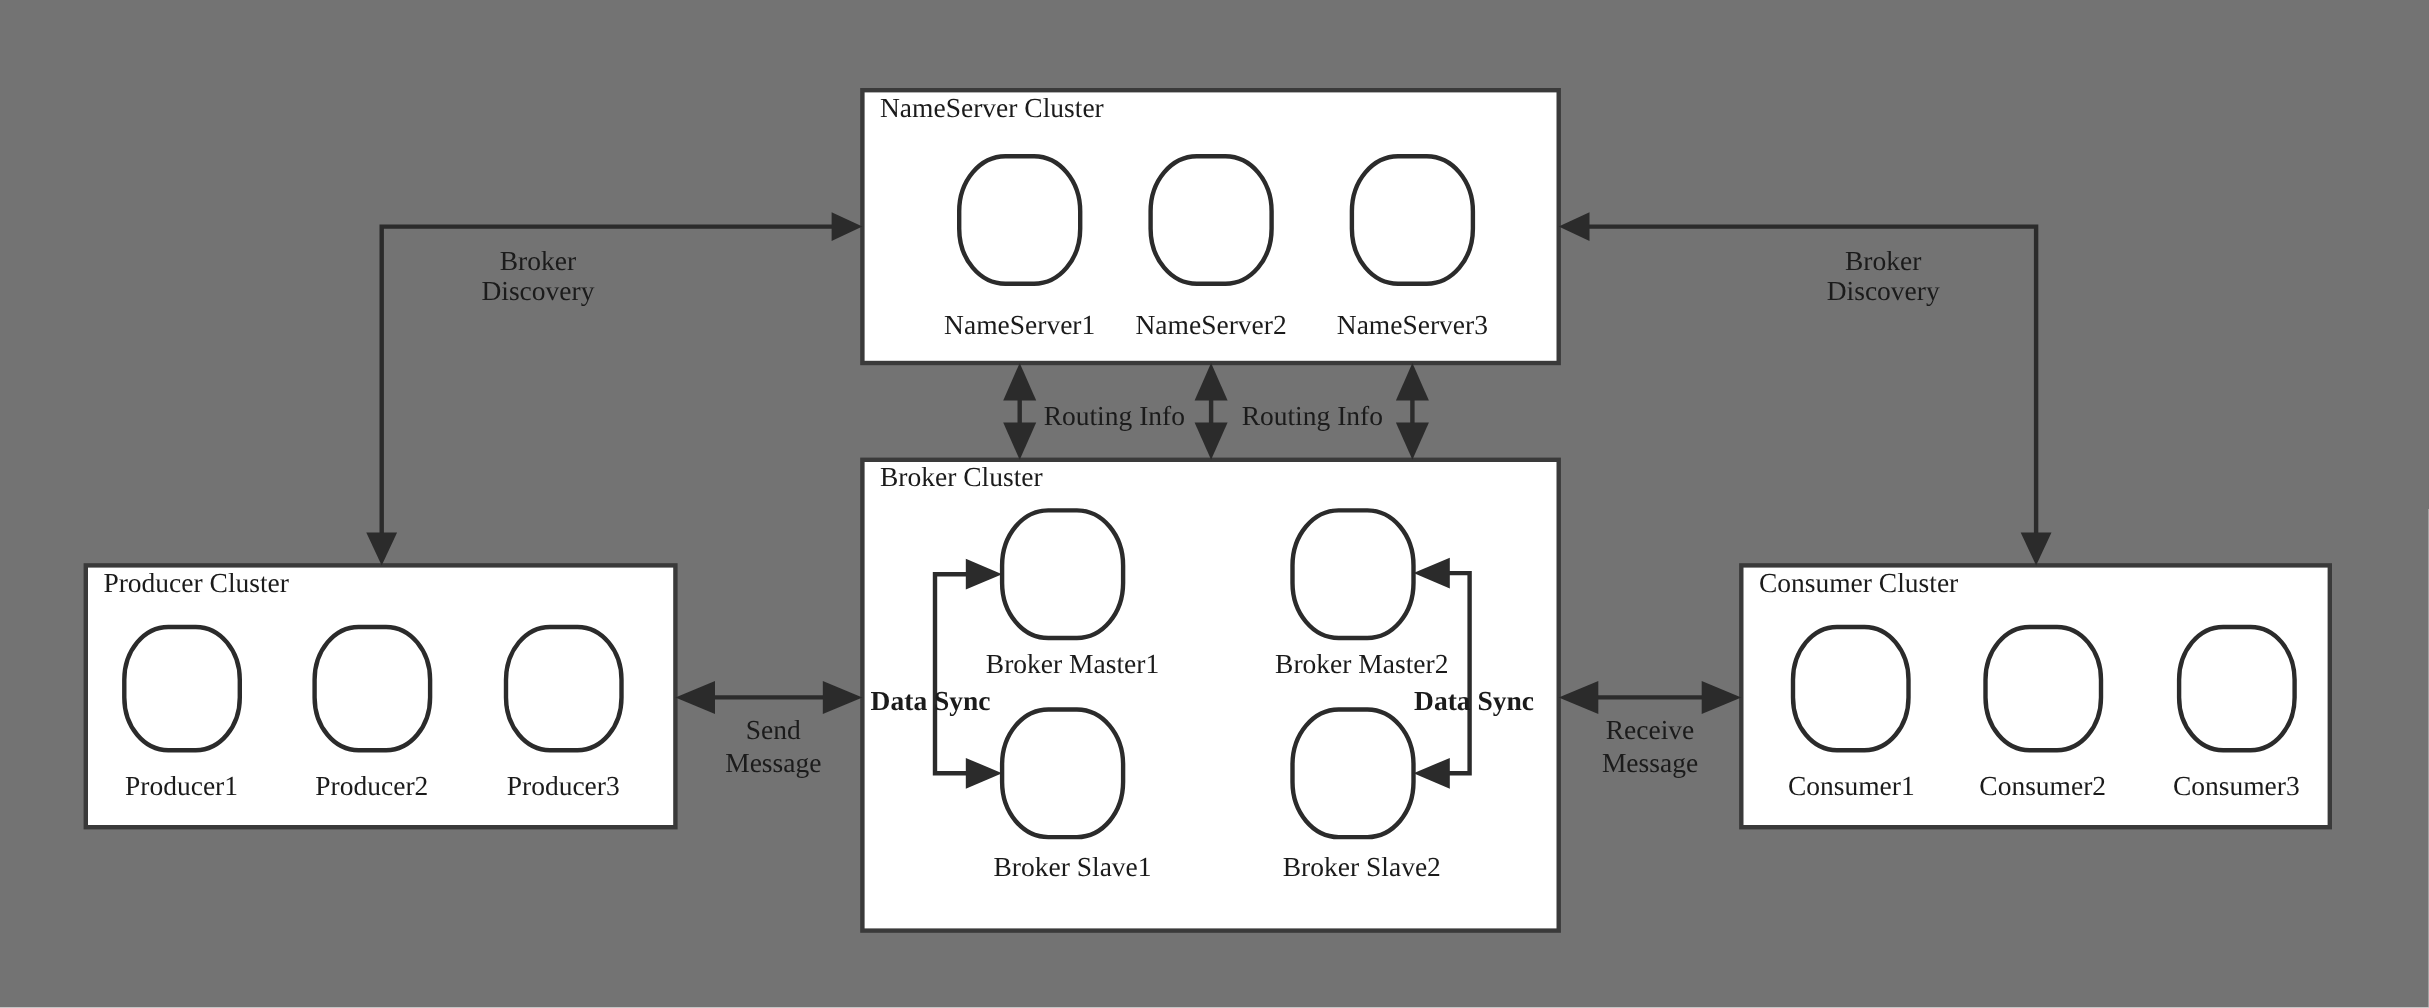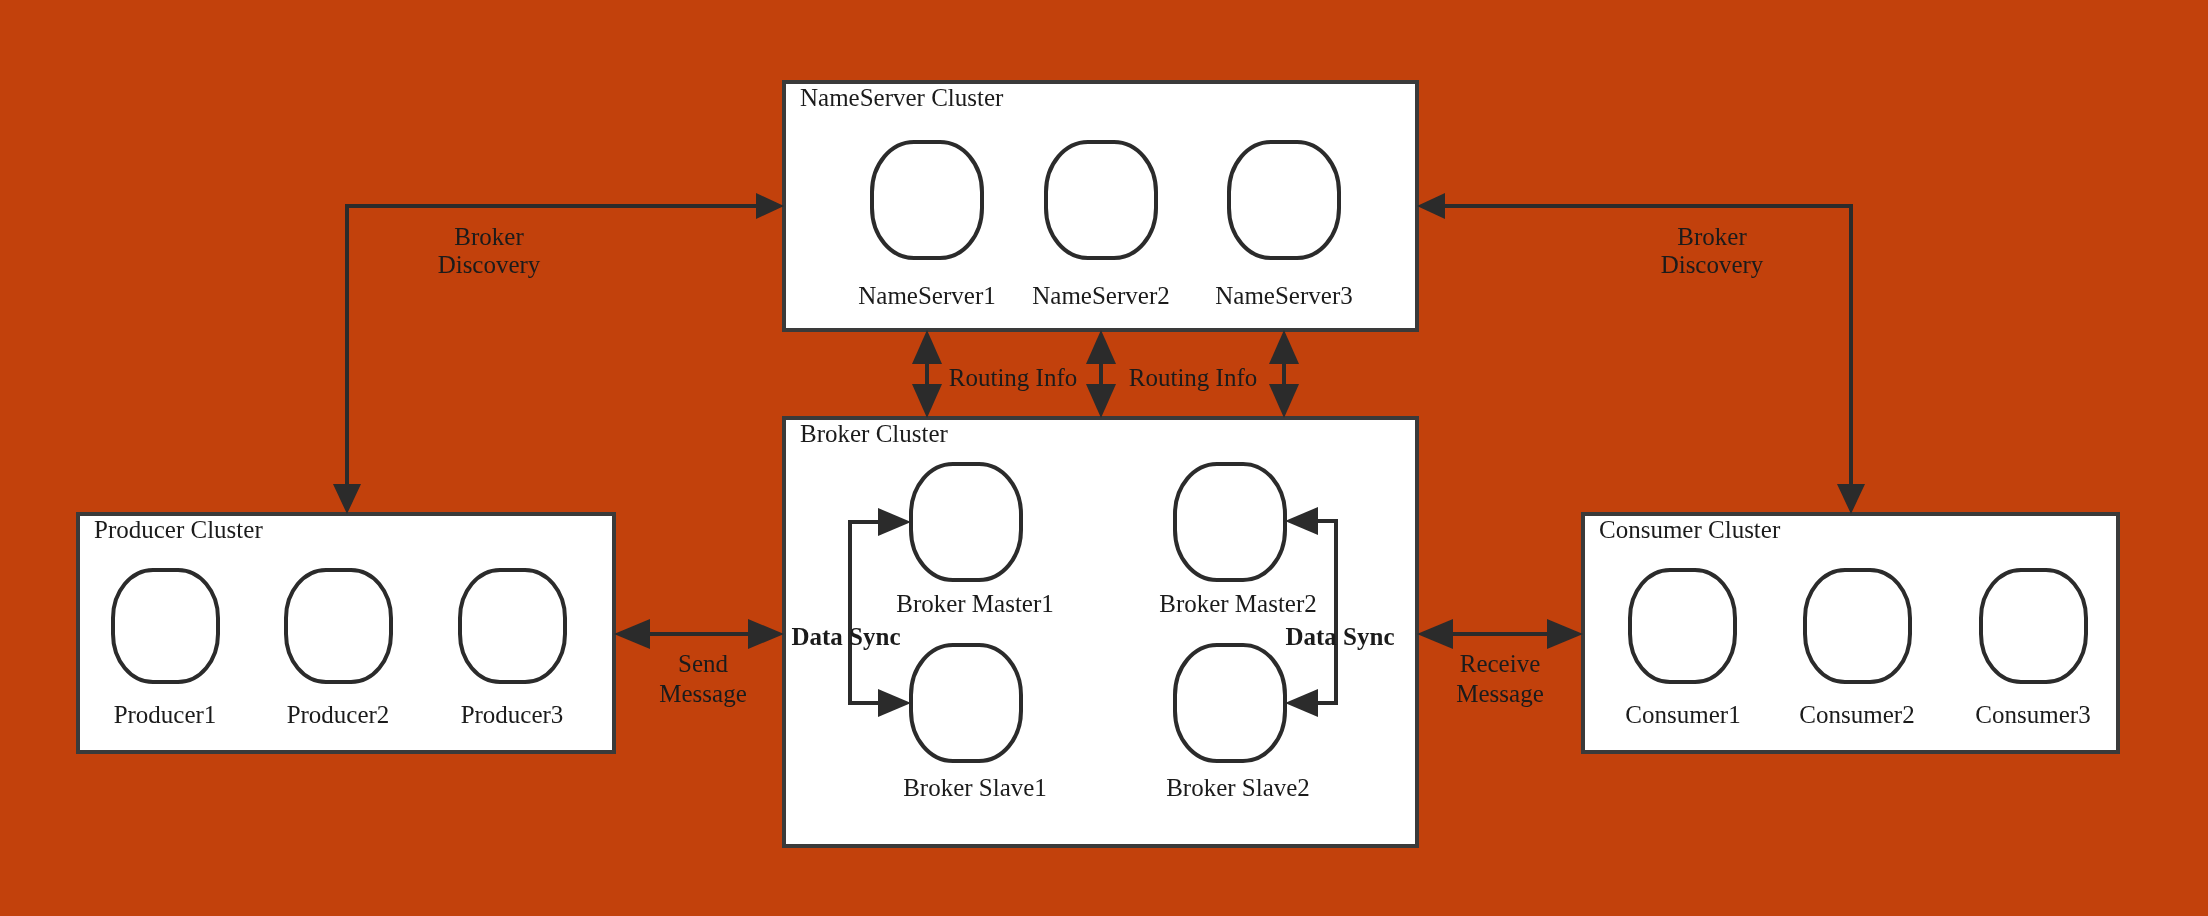--- a/index.html
+++ b/index.html
@@ -10,21 +10,21 @@
   body {
     width: 2208px;
     height: 916px;
     font-family: "Liberation Serif", "DejaVu Serif", serif;
     overflow: hidden;
   }
   #stage {
     position: relative;
     width: 2208px;
     height: 916px;
-    background: #c2410c;
+    background: #737373;
   }
   #diagram {
     position: absolute;
     top: 0;
     left: 0;
     width: 2208px;
     height: 916px;
   }
   
   .cluster-box {

